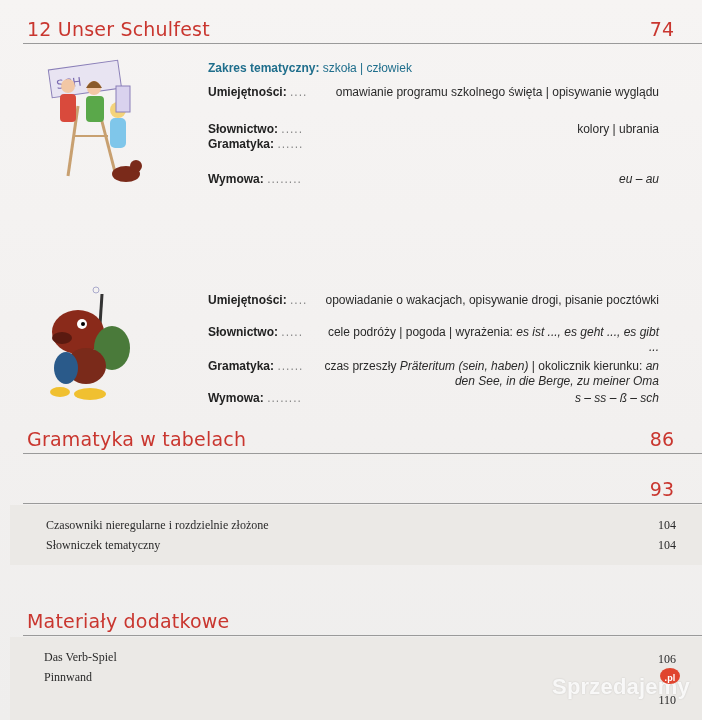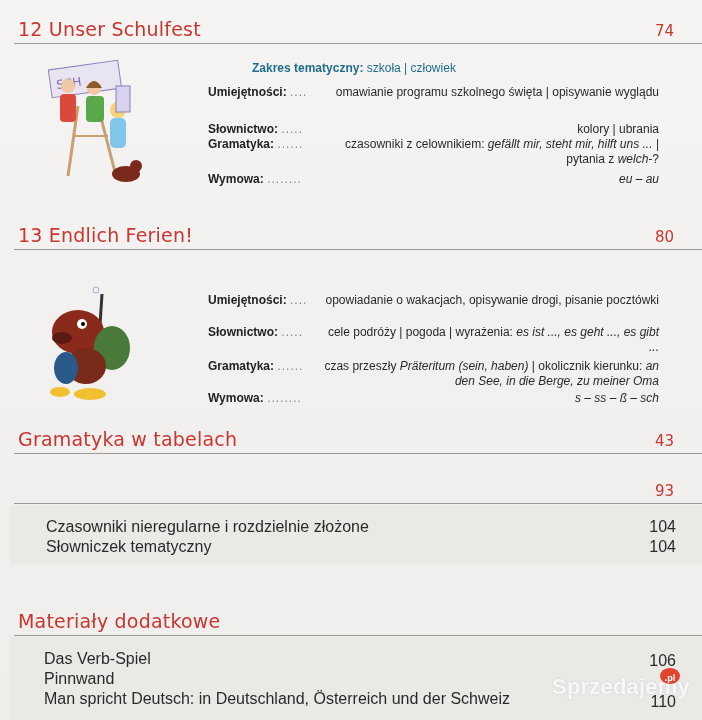--- a/index.html
+++ b/index.html
@@ -6,38 +6,38 @@
   body {
     width: 702px; height: 720px; overflow: hidden;
     background: #f4f2f0;
     font-family: "Liberation Sans", sans-serif;
     color: #2a2a2a;
     position: relative;
   }
   .page { position: absolute; left: 0; top: 0; width: 702px; height: 720px;
     background: linear-gradient(180deg, #f6f4f3 0%, #f2f0ef 60%, #efeeed 100%); }
 
-  .hdr { position: absolute; left: 4px; right: 0; height: 30px; }
+  .hdr { position: absolute; left: 13px; right: 0; height: 30px; }
   .hdr .title { position: absolute; left: 14px; bottom: 4px;
     font-family: "DejaVu Sans", sans-serif; font-size: 19px; color: #c9362f; letter-spacing: 0.2px; }
   .hdr .num { position: absolute; right: 28px; bottom: 4px;
-    font-family: "DejaVu Sans", sans-serif; font-size: 15px; color: #c9362f; }
+    font-family: "DejaVu Sans", sans-serif; font-size: 19px; color: #c9362f; }
   .hdr .rule { position: absolute; left: 10px; right: 0; bottom: 0; height: 1px; background: #9a9a9a; }
 
   .band { position: absolute; left: 10px; right: 0; background: #ebe9e6; }
 
   .topic { position: absolute; left: 208px; font-size: 12px; color: #1f6e8c; }
-  .topic b { font-weight: bold; margin-left: 44px; }
+  .topic b { font-weight: bold; }
   .row { position: absolute; left: 208px; width: 450px; font-size: 12px; line-height: 15px; }
   .row .lbl { position: absolute; left: 0; top: 0; font-weight: bold; color: #222; white-space: nowrap; }
   .row .dots { color: #888; font-weight: normal; letter-spacing: 1px; }
   .row .val { position: absolute; left: 116px; top: 0; width: 335px; color: #2a2a2a; text-align: right; }
   .row .val i { font-style: italic; }
 
-  .sub { position: absolute; font-size: 16px; color: #2a2a2a; }
+  .sub { position: absolute; font-size: 12px; color: #2a2a2a; font-family: Liberation Serif, serif; }
   .sub.l { left: 46px; }
   .sub.r { right: 26px; text-align: left; }
 
   .illus { position: absolute; }
   .wm { position: absolute; right: 12px; top: 674px; font-family: "Liberation Sans", sans-serif;
     font-weight: bold; font-size: 22px; color: rgba(255,255,255,0.85);
     text-shadow: 0 0 2px rgba(0,0,0,0.15); letter-spacing: 0.2px; }
   .wm .dot { position: absolute; right: 10px; top: -6px; width: 20px; height: 16px; border-radius: 50%;
     background: #e0452f; color: #fff; font-size: 9px; line-height: 20px; text-align: center; font-weight: bold; text-shadow: none; }
 </style>
@@ -78,32 +78,26 @@
   <div class="row" style="top:85px;height:30px">
     <span class="lbl"><span>Umiejętności:</span> <span class="dots">....</span></span>
     <span class="val">omawianie programu szkolnego święta | opisywanie wyglądu</span>
   </div>
   <div class="row" style="top:122px">
     <span class="lbl"><span>Słownictwo:</span> <span class="dots">.....</span></span>
     <span class="val">kolory | ubrania</span>
   </div>
   <div class="row" style="top:137px;height:30px">
     <span class="lbl"><span>Gramatyka:</span> <span class="dots">......</span></span>
-    <span class="val"><span>czasowniki z celownikiem: </span><i>gefällt mir, steht mir, hilft uns ...</i><span> | pytania z </span><i>welch-</i><span>?</span></span>
   </div>
   <div class="row" style="top:172px">
     <span class="lbl"><span>Wymowa:</span> <span class="dots">........</span></span>
     <span class="val"><i>eu – au</i></span>
   </div>
 
-  <div class="hdr" style="top:220px">
-    <span class="title">13  Endlich Ferien!</span>
-    <span class="num">80</span>
-    <div class="rule"></div>
-  </div>
 
   <svg class="illus" style="left:40px;top:276px" width="110" height="130" viewBox="0 0 110 130">
     <circle cx="56" cy="14" r="3" fill="none" stroke="#aac"></circle>
     <line x1="62" y1="18" x2="58" y2="80" stroke="#333" stroke-width="3"></line>
     <ellipse cx="38" cy="56" rx="26" ry="22" fill="#8a2a1a"></ellipse>
     <ellipse cx="22" cy="62" rx="10" ry="6" fill="#5a1a10"></ellipse>
     <circle cx="42" cy="48" r="5" fill="#fff"></circle>
       <circle cx="43" cy="48" r="2" fill="#000"></circle>
     <ellipse cx="72" cy="72" rx="18" ry="22" fill="#4a7a3a"></ellipse>
     <ellipse cx="46" cy="90" rx="20" ry="18" fill="#7a2a1a"></ellipse>
@@ -125,21 +119,21 @@
     <span class="lbl"><span>Gramatyka:</span> <span class="dots">......</span></span>
     <span class="val"><span>czas przeszły </span><i>Präteritum (sein, haben)</i><span> | okolicznik kierunku: </span><i>an den See, in die Berge, zu meiner Oma</i></span>
   </div>
   <div class="row" style="top:391px">
     <span class="lbl"><span>Wymowa:</span> <span class="dots">........</span></span>
     <span class="val"><i>s – ss – ß – sch</i></span>
   </div>
 
   <div class="hdr" style="top:424px">
     <span class="title">Gramatyka w tabelach</span>
-    <span class="num">43</span>
+    <span class="num">86</span>
     <div class="rule"></div>
   </div>
 
   <div class="hdr" style="top:474px">
     <span class="num">93</span>
     <div class="rule"></div>
   </div>
   <div class="band" style="top:505px;height:60px"></div>
   <span class="sub l" style="top:518px">Czasowniki nieregularne i rozdzielnie złożone</span>
   <span class="sub r" style="top:518px">104</span>
@@ -147,20 +141,19 @@
   <span class="sub r" style="top:538px">104</span>
 
   <div class="hdr" style="top:606px">
     <span class="title">Materiały dodatkowe</span>
     <div class="rule"></div>
   </div>
   <div class="band" style="top:637px;height:83px"></div>
   <span class="sub l" style="top:650px;left:44px">Das Verb-Spiel</span>
   <span class="sub r" style="top:652px">106</span>
   <span class="sub l" style="top:670px;left:44px">Pinnwand</span>
-  <span class="sub l" style="top:690px;left:44px">Man spricht Deutsch: in Deutschland, Österreich und der Schweiz</span>
   <span class="sub r" style="top:693px">110</span>
 
   <div class="wm">
     <span>Sprzedajemy</span>
     <span class="dot">.pl</span>
   </div>
 </div>
 
 </body></html>

